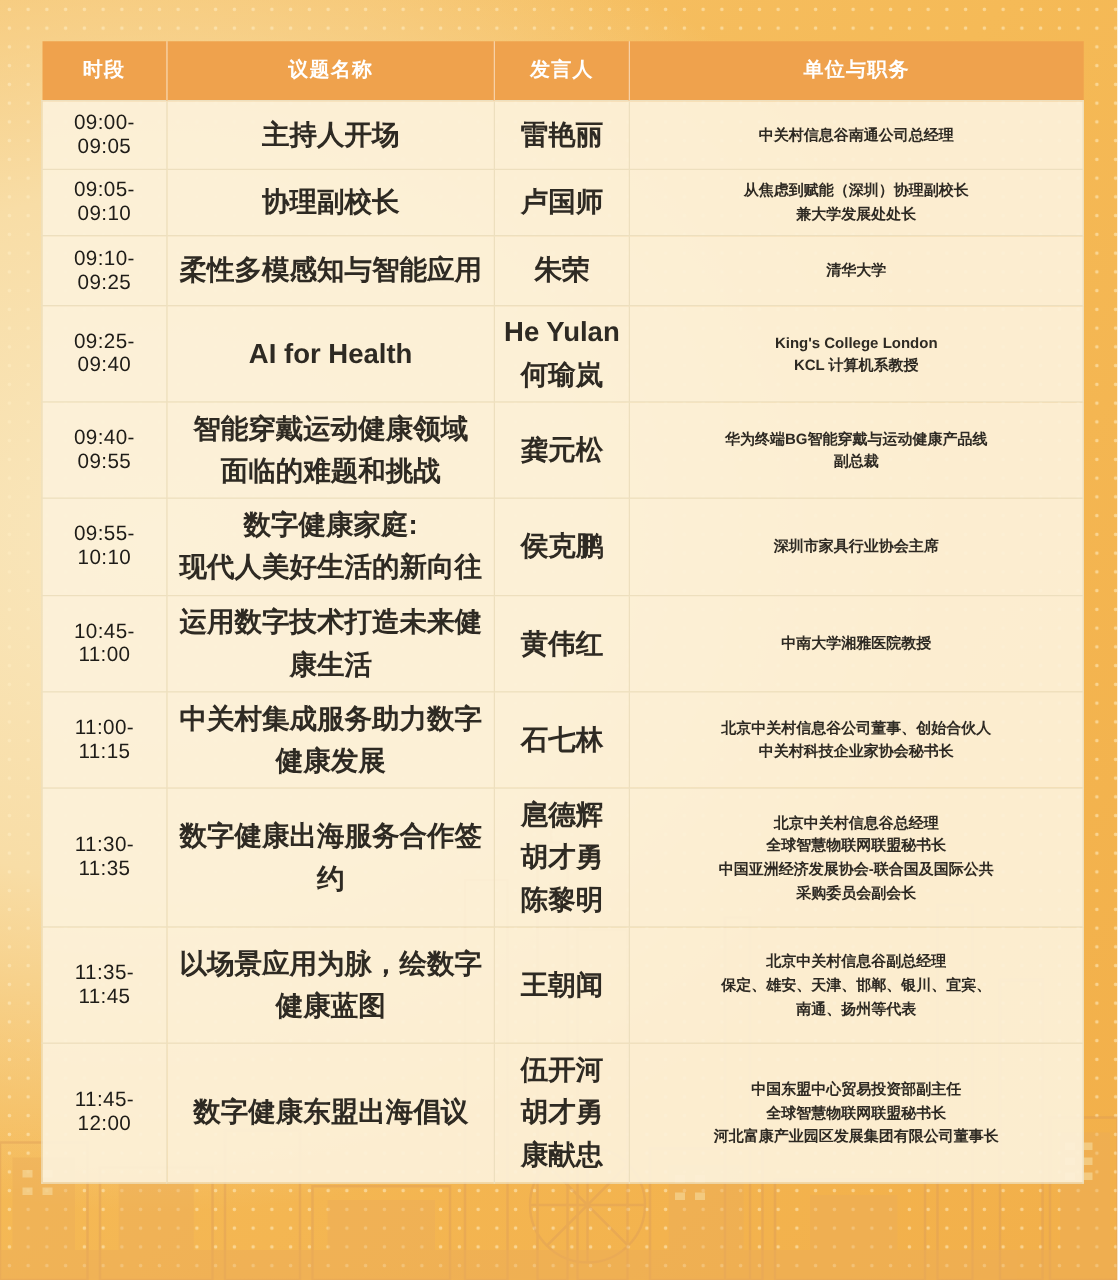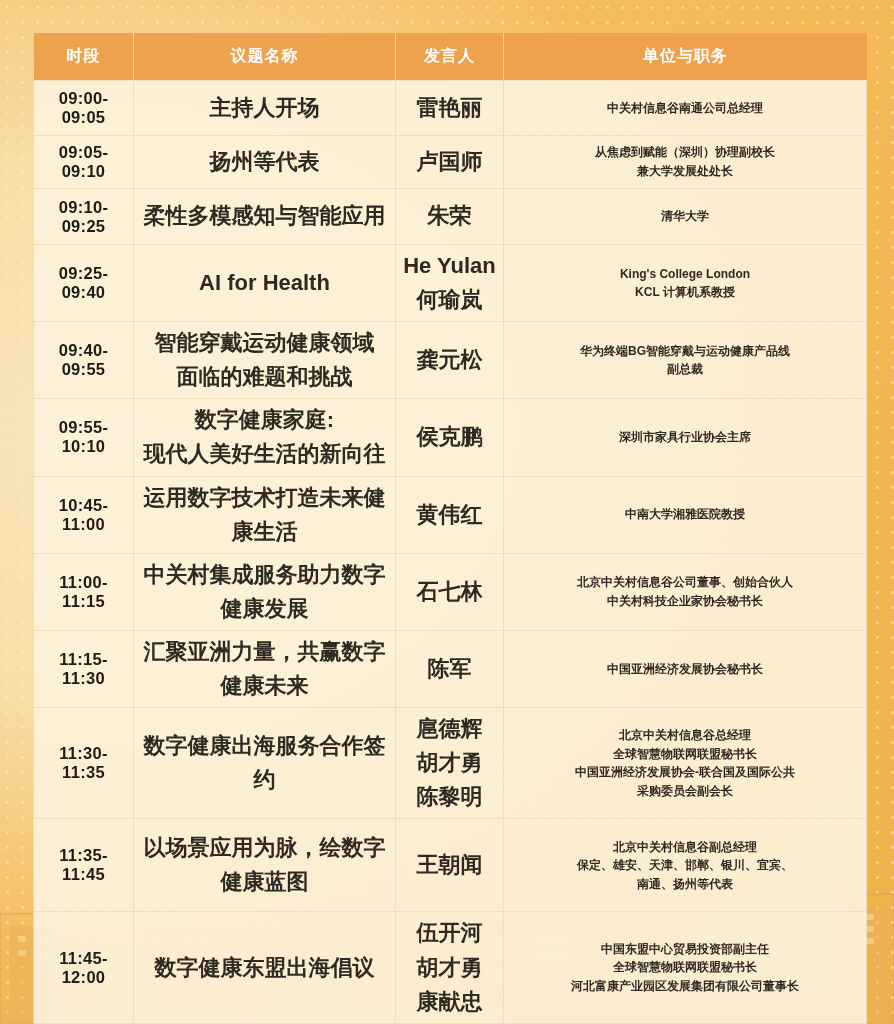--- a/index.html
+++ b/index.html
@@ -30,21 +30,21 @@
     height:31px;padding:8px;border-right:1px solid rgba(255,255,255,0.5);
     letter-spacing:1px;
   }
   thead th:last-child{border-right:none;}
   tbody td{
     background:rgba(252,241,217,0.93);
     border:1px solid #EDDFBE;
     text-align:center;vertical-align:middle;
     color:#2E2A23;padding:4px 6px;
   }
-  td.time{font-size:16.5px;font-weight:700;color:#1E1C18;letter-spacing:0.3px;}
+  td.time{font-size:16.5px;font-weight:400;color:#1E1C18;letter-spacing:0.3px;}
   td.topic .line, td.speaker .line{font-size:22px;font-weight:600;line-height:1.55;}
   td.org .line{font-size:12px;font-weight:600;line-height:1.55;}
 </style>
 </head>
 <body>
 
 <div class="page">
 
   <svg class="skyline" width="894" height="360" viewBox="0 0 894 360">
     <g stroke="#DE9E58" fill="none" stroke-width="2" opacity="0.45">
@@ -126,21 +126,21 @@
           </td>
           <td class="org">
             <div class="line">中关村信息谷南通公司总经理</div>
           </td>
         </tr>
         <tr style="height: 53px;">
           <td class="time">
             <div class="line">09:05-09:10</div>
           </td>
           <td class="topic">
-            <div class="line">扬州等代表</div>
+            <div class="line">协理副校长</div>
           </td>
           <td class="speaker">
             <div class="line">卢国师</div>
           </td>
           <td class="org">
             <div class="line">从焦虑到赋能（深圳）协理副校长</div>
             <div class="line">兼大学发展处处长</div>
           </td>
         </tr>
         <tr style="height: 56px;">
@@ -223,34 +223,20 @@
           </td>
           <td class="topic">
             <div class="line">中关村集成服务助力数字健康发展</div>
           </td>
           <td class="speaker">
             <div class="line">石七林</div>
           </td>
           <td class="org">
             <div class="line">北京中关村信息谷公司董事、创始合伙人</div>
             <div class="line">中关村科技企业家协会秘书长</div>
-          </td>
-        </tr>
-        <tr style="height: 56px;">
-          <td class="time">
-            <div class="line">11:15-11:30</div>
-          </td>
-          <td class="topic">
-            <div class="line">汇聚亚洲力量，共赢数字健康未来</div>
-          </td>
-          <td class="speaker">
-            <div class="line">陈军</div>
-          </td>
-          <td class="org">
-            <div class="line">中国亚洲经济发展协会秘书长</div>
           </td>
         </tr>
         <tr style="height: 103px;">
           <td class="time">
             <div class="line">11:30-11:35</div>
           </td>
           <td class="topic">
             <div class="line">数字健康出海服务合作签约</div>
           </td>
           <td class="speaker">

